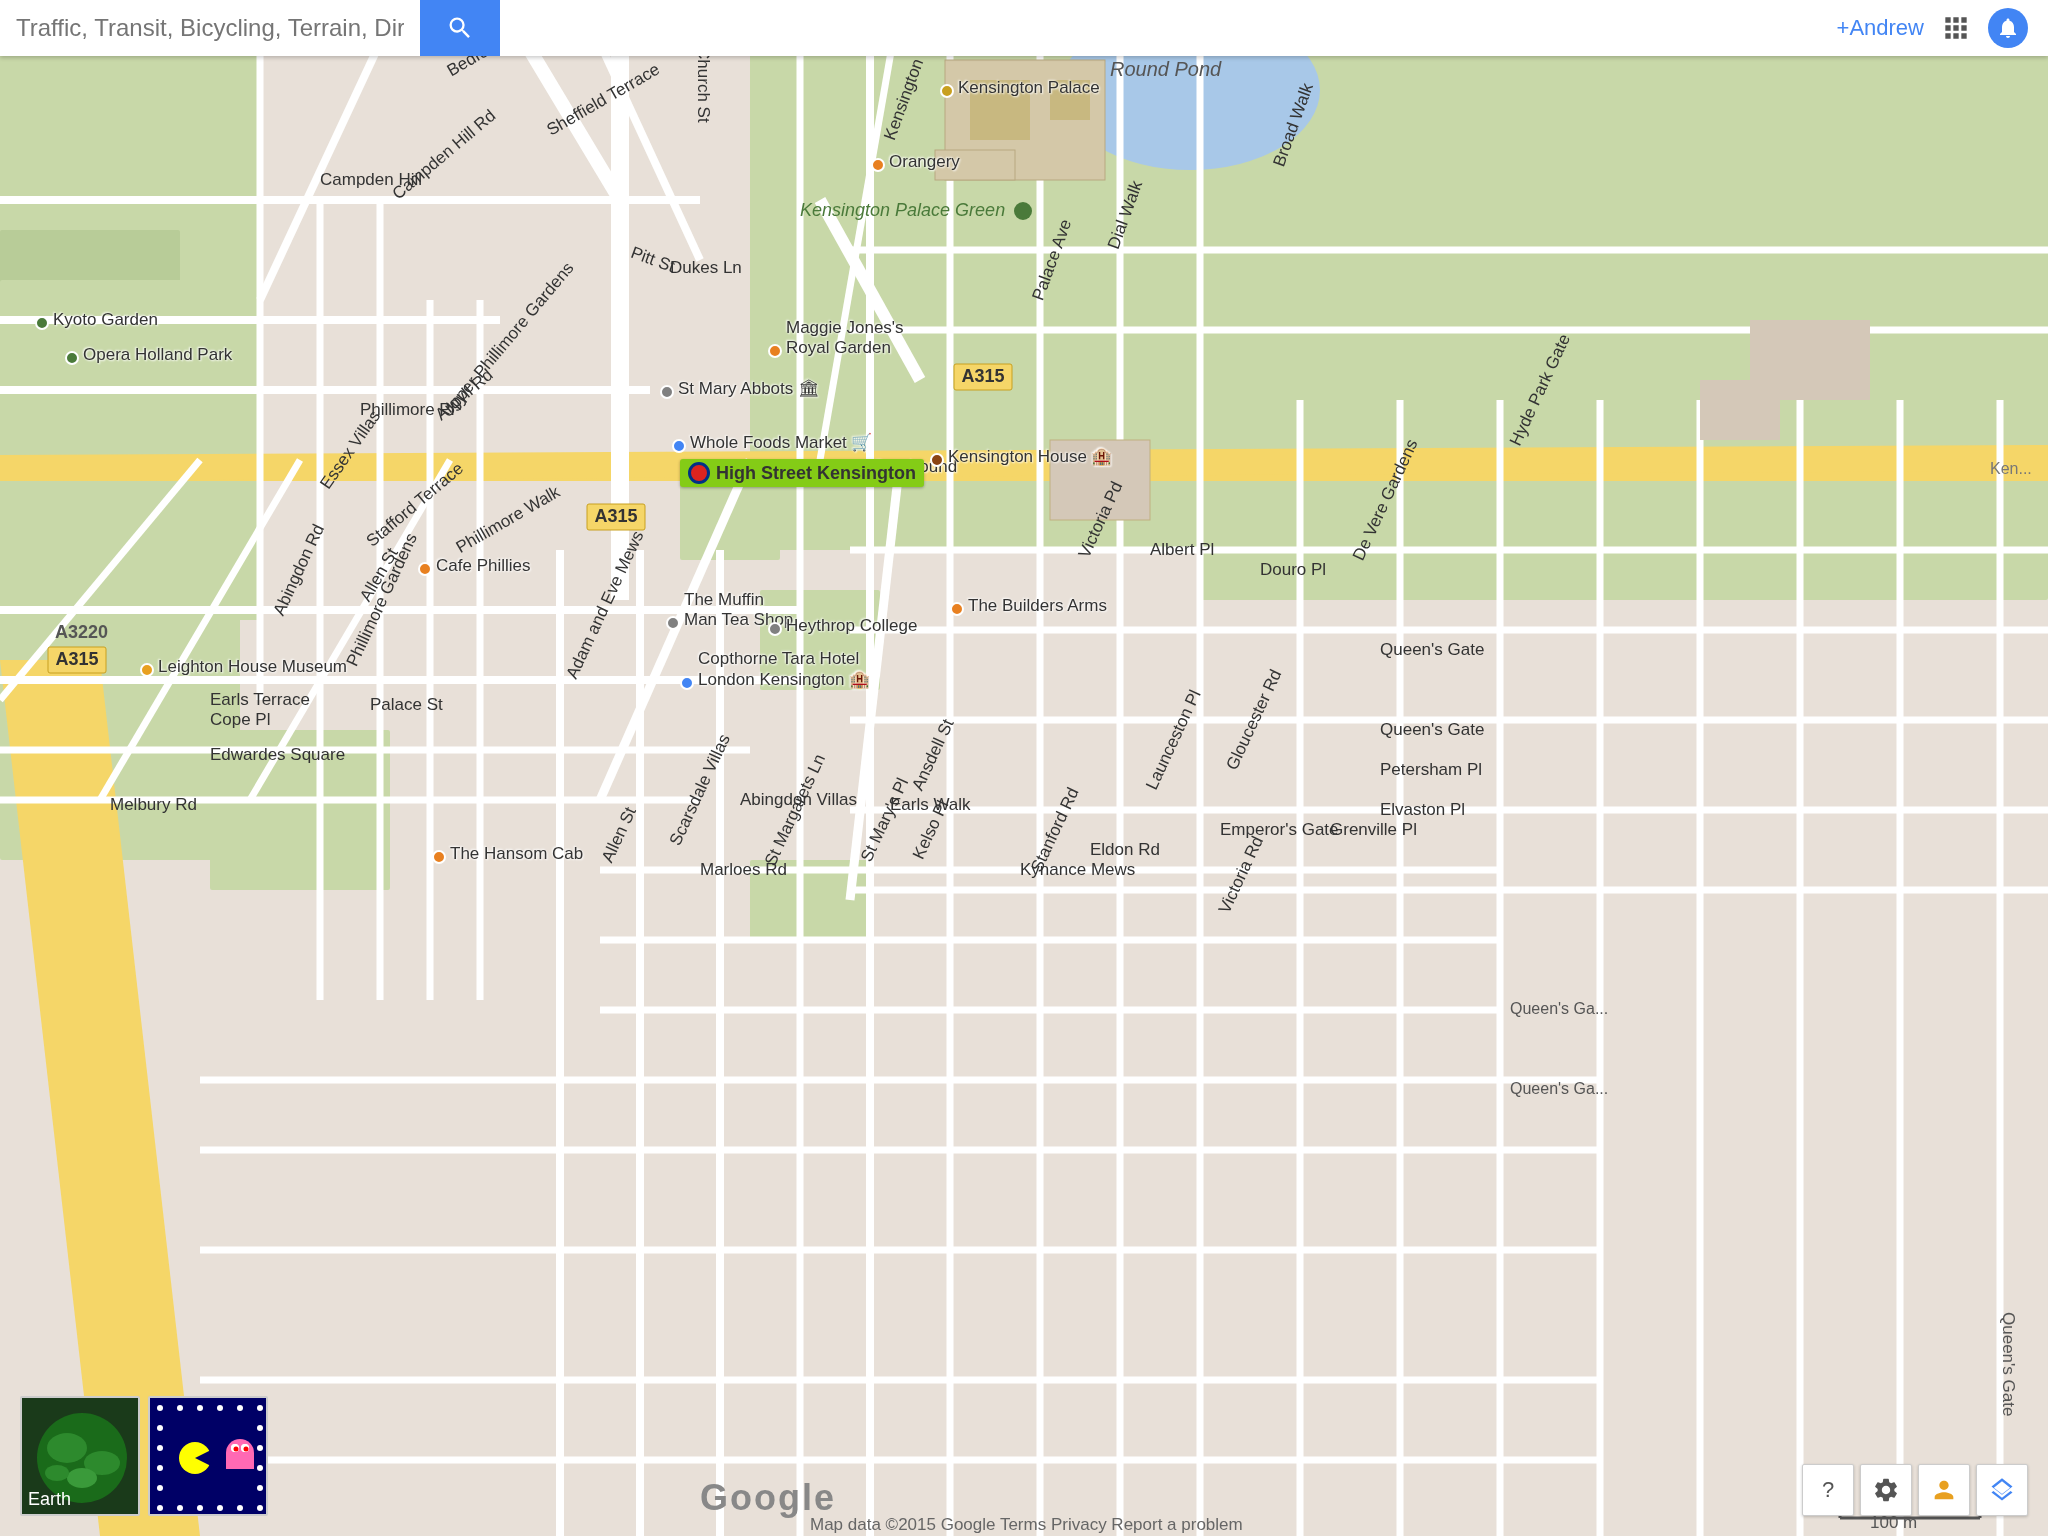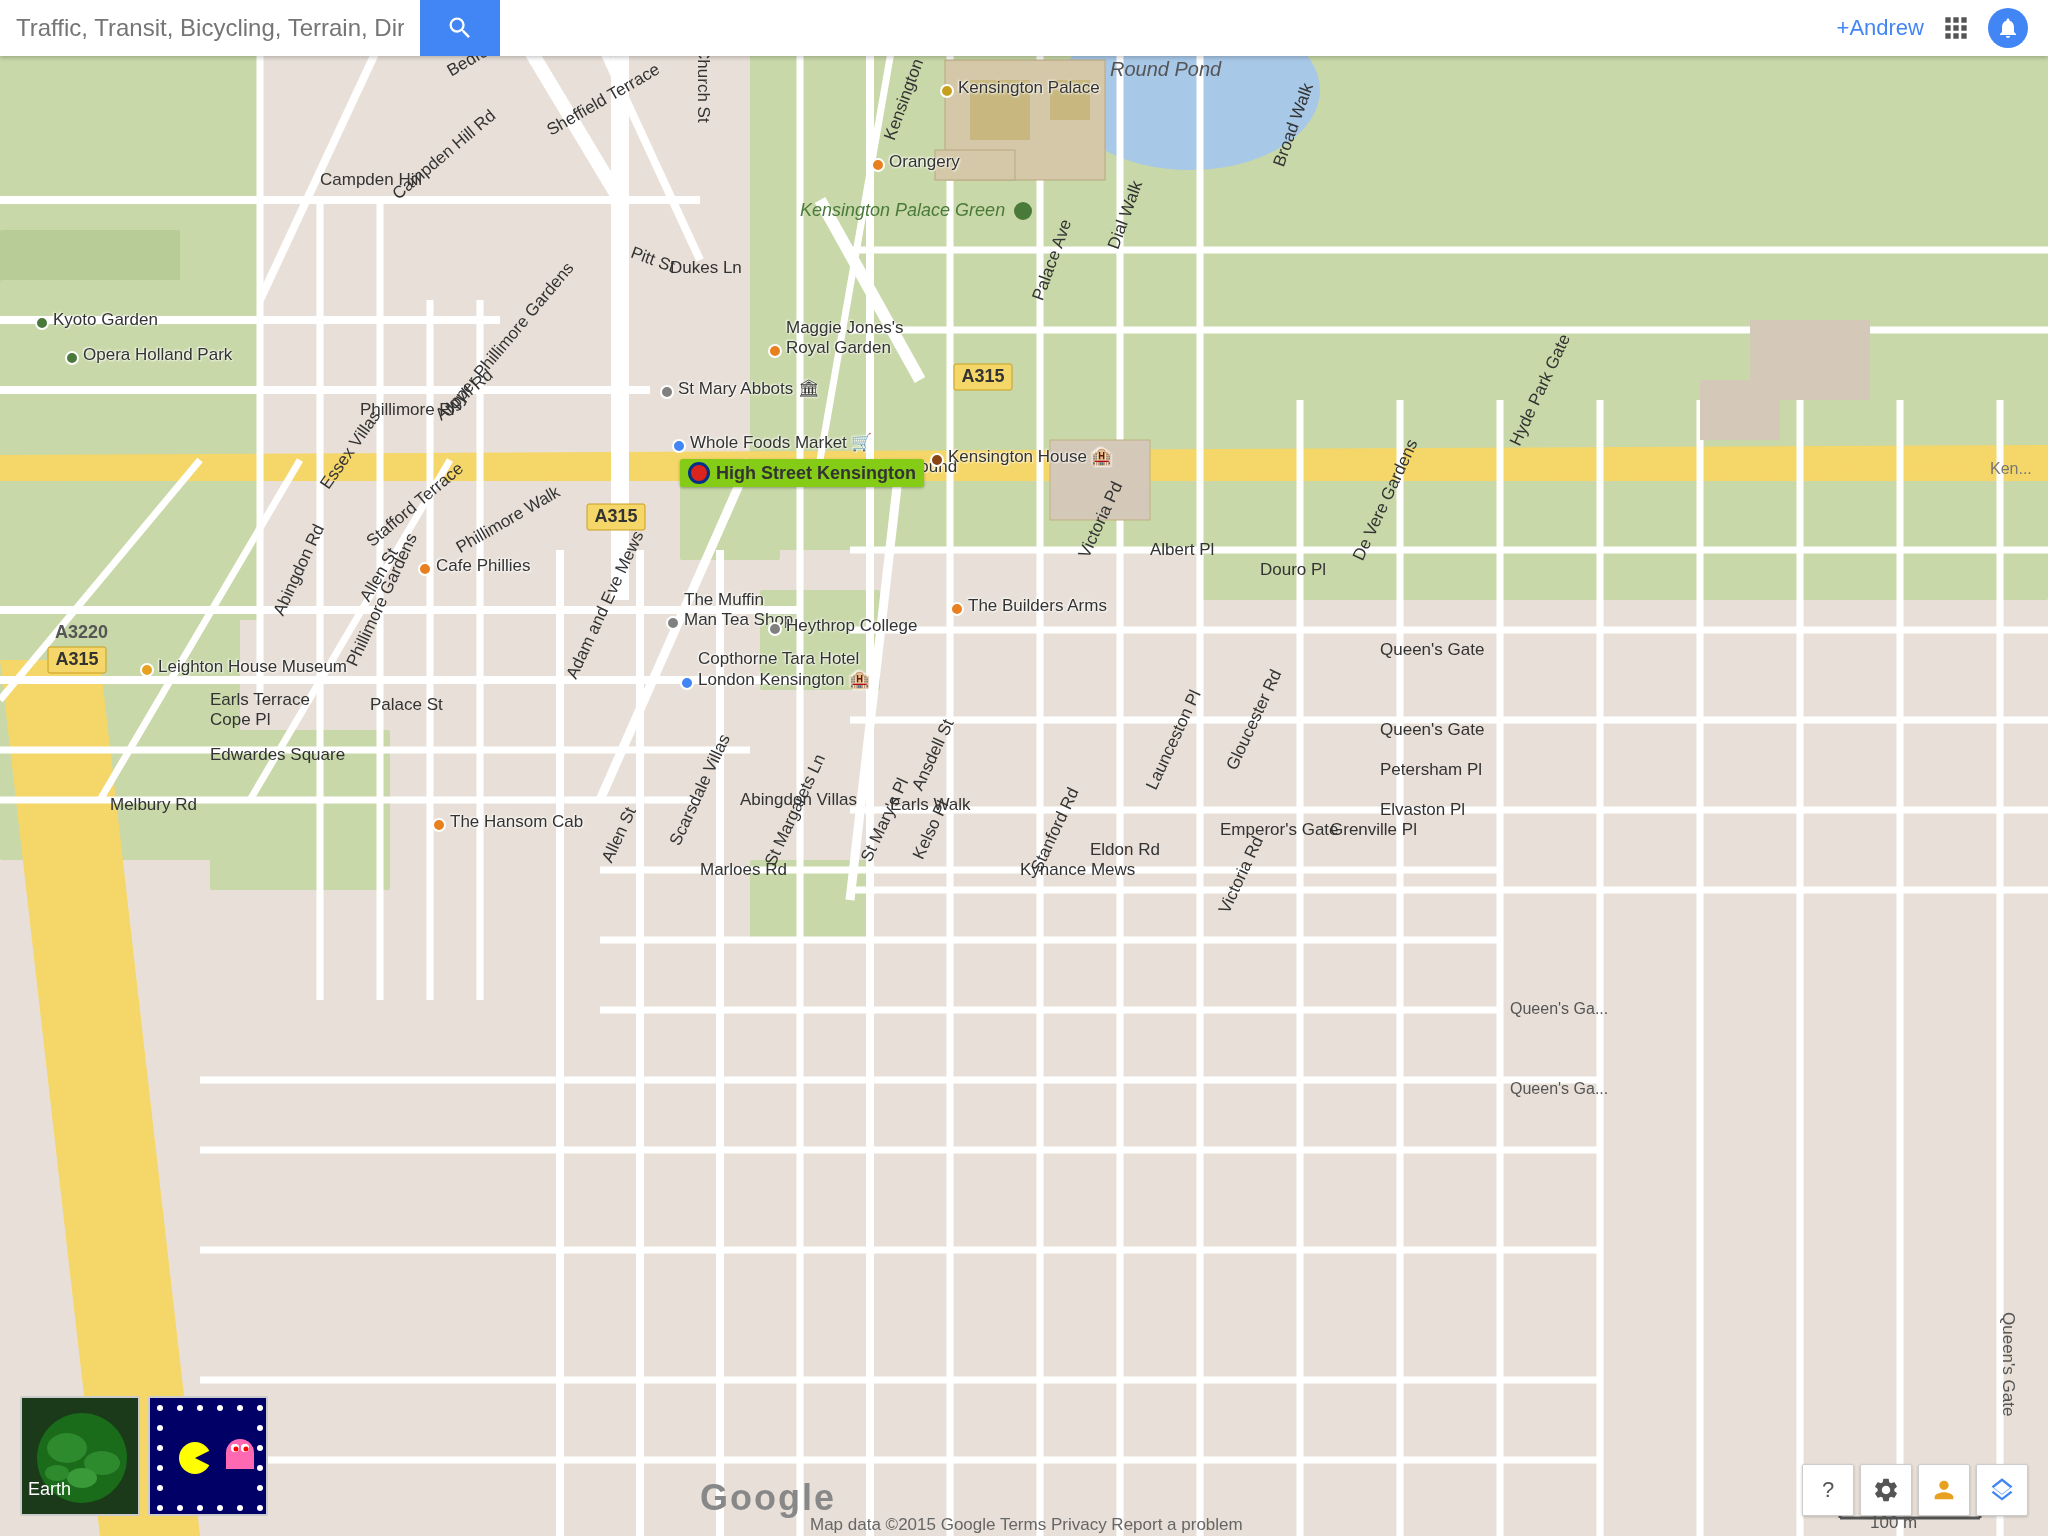--- a/index.html
+++ b/index.html
@@ -488,21 +488,21 @@
   <div class="poi-marker" style="top:649px; left:680px">
     <div class="poi-dot" style="background:#4285f4"></div>
     <span class="poi-label">Copthorne Tara Hotel<br>London Kensington 🏨</span>
   </div>
 
   <div class="poi-marker" style="top:657px; left:140px">
     <div class="poi-dot" style="background:#e8a020"></div>
     <span class="poi-label">Leighton House Museum</span>
   </div>
 
-  <div class="poi-marker" style="top:812px; left:432px">
+  <div class="poi-marker" style="top:844px; left:432px">
     <div class="poi-dot" style="background:#e88020"></div>
     <span class="poi-label">The Hansom Cab</span>
   </div>
 
   <div style="position:absolute; top:58px; left:1110px; font-size:20px; color:#555; font-style:italic; z-index:60; pointer-events:none">Round Pond</div>
 
   <div class="road-label" style="top:460px; left:1990px; color:#777; font-size:16px">Ken...</div>
 
   <div class="road-label" style="top:1000px; left:1510px; color:#555; font-size:16px">Queen's Ga...</div>
   <div class="road-label" style="top:1080px; left:1510px; color:#555; font-size:16px">Queen's Ga...</div>
@@ -537,21 +537,21 @@
       <div id="earth-thumb-inner">
         <svg width="120" height="120" viewBox="0 0 120 120">
           <rect width="120" height="120" fill="#1a3a1a"></rect>
           <ellipse cx="60" cy="60" rx="45" ry="45" fill="#1a6b1a"></ellipse>
           <ellipse cx="45" cy="50" rx="20" ry="15" fill="#2d8a2d"></ellipse>
           <ellipse cx="80" cy="65" rx="18" ry="12" fill="#2d8a2d"></ellipse>
           <ellipse cx="60" cy="80" rx="15" ry="10" fill="#3a9a3a"></ellipse>
           <ellipse cx="35" cy="75" rx="12" ry="8" fill="#2d8a2d"></ellipse>
         </svg>
       </div>
-      <span id="earth-label" style="position:absolute; bottom:14px; left:6px; color:white; font-size:18px; font-weight:500;">Earth</span>
+      <span id="earth-label" style="position:absolute; bottom:4px; left:6px; color:white; font-size:18px; font-weight:500;">Earth</span>
     </div>
 
     <div id="pacman-widget">
       <svg width="120" height="120" viewBox="0 0 120 120">
         <rect width="120" height="120" fill="#000066"></rect>
 
         <circle cx="10" cy="10" r="3" fill="white"></circle>
         <circle cx="10" cy="30" r="3" fill="white"></circle>
         <circle cx="10" cy="50" r="3" fill="white"></circle>
         <circle cx="10" cy="70" r="3" fill="white"></circle>

